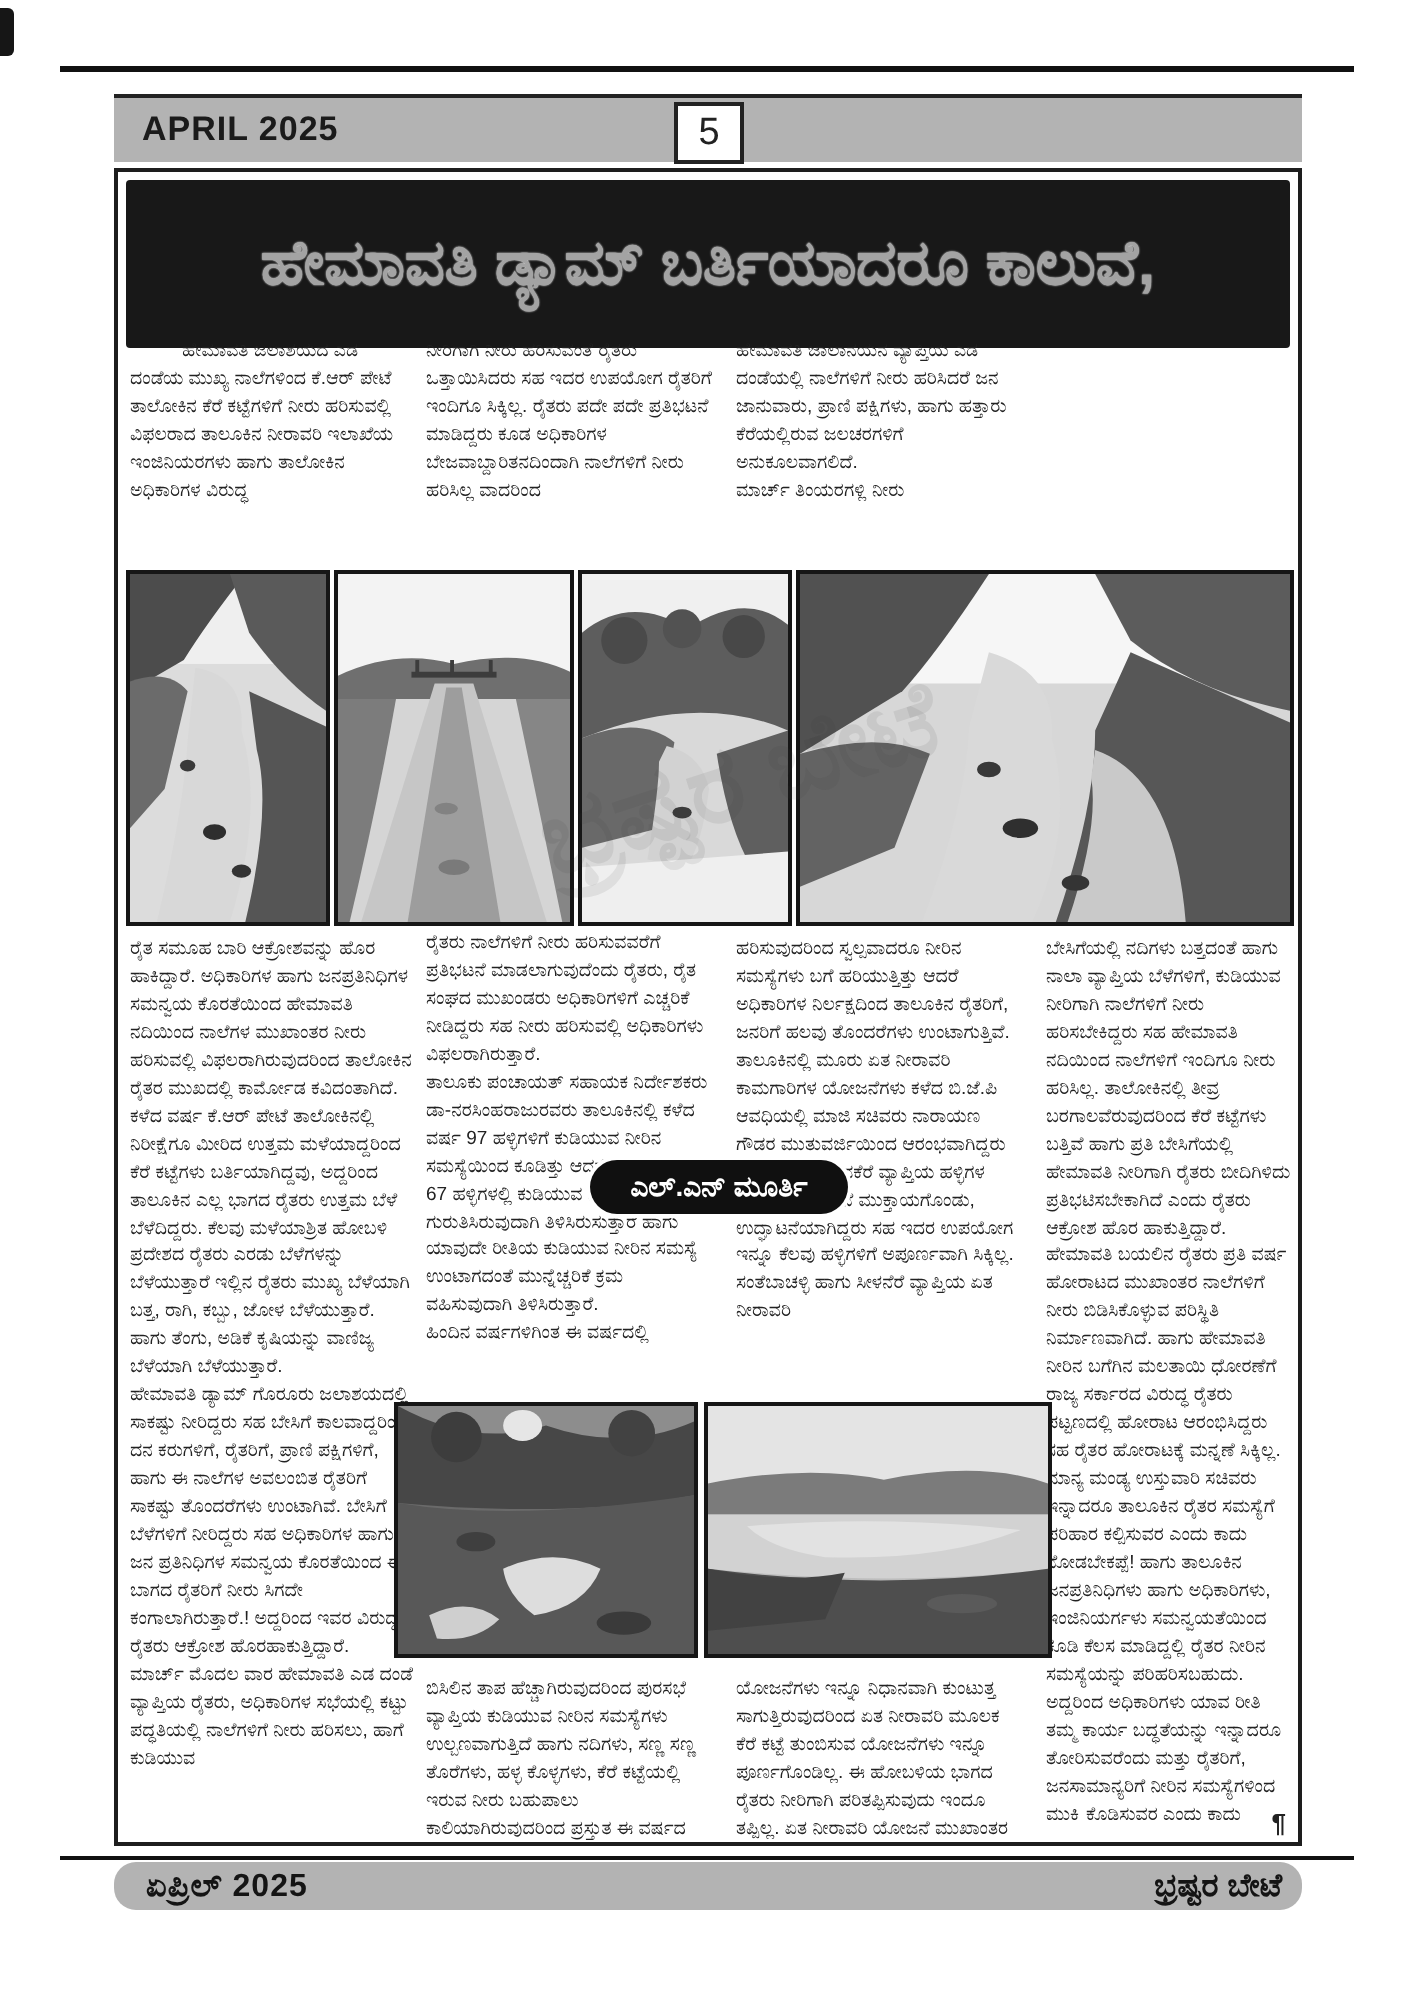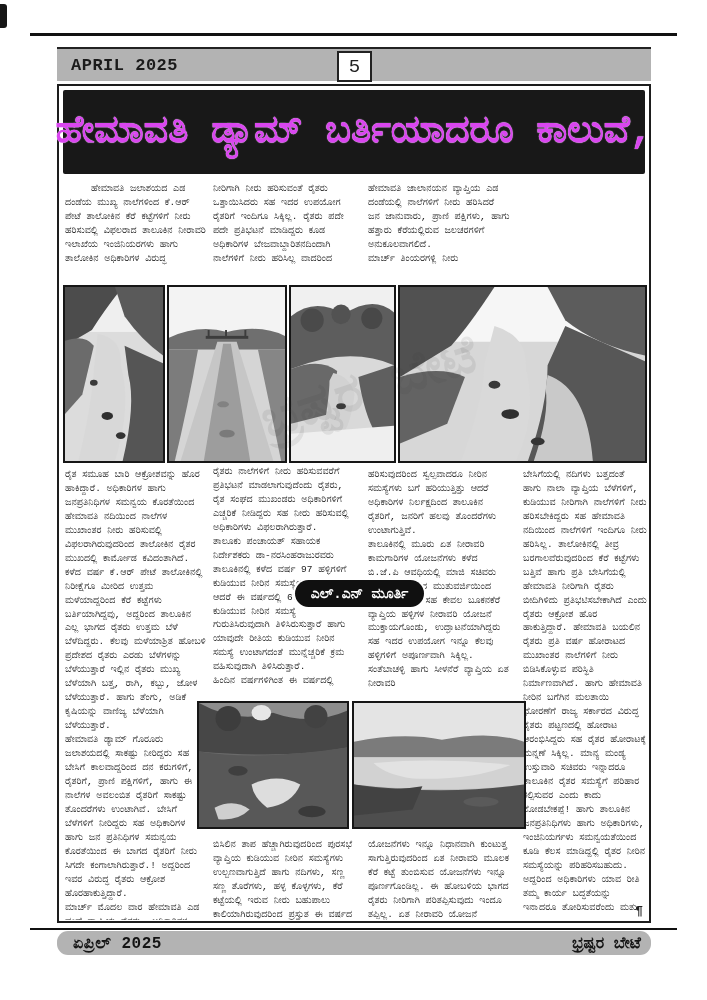--- a/index.html
+++ b/index.html
@@ -1,37 +1,37 @@
 <!DOCTYPE html>
 <html><head>
 <meta charset="utf-8">
 <style>
   html,body{margin:0;padding:0;background:#ffffff;}
   .page{position:relative;width:707px;height:1000px;background:#fff;overflow:hidden;
-        font-family:Liberation Mono, monospace;color:#1c1c1c;}
+        font-family:Liberation Sans, sans-serif;color:#1c1c1c;}
   .artifact{position:absolute;left:0;top:4px;width:7px;height:24px;background:#161616;border-radius:0 3px 3px 0;}
   .rule{position:absolute;background:#111;}
   .bar{position:absolute;left:57px;width:594px;background:#b3b3b3;display:flex;align-items:center;}
   .bar .left{font-weight:bold;letter-spacing:.5px;}
   .header-bar{top:47px;height:32px;border-top:2px solid #222;}
   .header-bar .left{font-size:17px;margin-left:14px;color:#1b1b1b;}
   .pagenum-box{position:absolute;left:280px;top:2px;width:31px;height:27px;background:#fff;
         border:2px solid #222;display:flex;align-items:center;justify-content:center;
         font-size:19px;color:#222;}
   .paper-name{position:absolute;right:10px;top:0;height:32px;display:flex;align-items:center;gap:4px;margin-top:41px;}
   .paper-name .big{font-weight:bold;font-size:16px;color:#1b1b1b;}
   .paper-name .small{font-weight:bold;font-size:10px;color:#1b1b1b;letter-spacing:.4px;}
   .article-box{position:absolute;left:57px;top:84px;width:594px;height:839px;border:2px solid #1d1d1d;box-sizing:border-box;background:#fff;}
   .headline-box{position:absolute;left:4px;top:4px;width:582px;height:84px;background:#181818;border-radius:2px;
         display:flex;flex-direction:column;align-items:center;justify-content:center;gap:3px;}
-  .headline-box .hl{color:#d946ef;font-weight:bold;font-size:38px;line-height:1.1;white-space:nowrap;
+  .headline-box .hl{color:#a3a3a3;font-weight:bold;font-size:31px;line-height:1.1;white-space:nowrap;
         text-shadow:0 0 1px #fff;}
   .coltext{position:absolute;font-size:9.5px;line-height:1.47;white-space:pre-line;overflow:hidden;
         color:#222;text-align:left;}
-  .intro-col{top:96px;height:102px;}
+  .intro-col{top:83px;height:102px;}
   .indent{text-indent:26px;}
   .photo{position:absolute;box-sizing:border-box;border:2px solid #161616;background:#cfcfcf;overflow:hidden;}
   .photo svg{display:block;width:100%;height:100%;}
   .byline-pill{position:absolute;left:236px;top:494px;width:129px;height:27px;background:#101010;border-radius:14px;
         display:flex;align-items:center;justify-content:center;color:#fff;font-weight:bold;font-size:14px;
         box-shadow:0 0 0 2px #fff;}
   .watermark{position:absolute;left:190px;top:360px;width:360px;text-align:center;
         font-size:52px;font-weight:bold;color:rgba(60,60,60,.09);transform:rotate(-18deg);pointer-events:none;}
   .endmark{position:absolute;right:6px;bottom:2px;font-size:13px;font-weight:bold;color:#222;}
   .footer-rule{left:30px;top:928px;width:647px;height:2px;}

